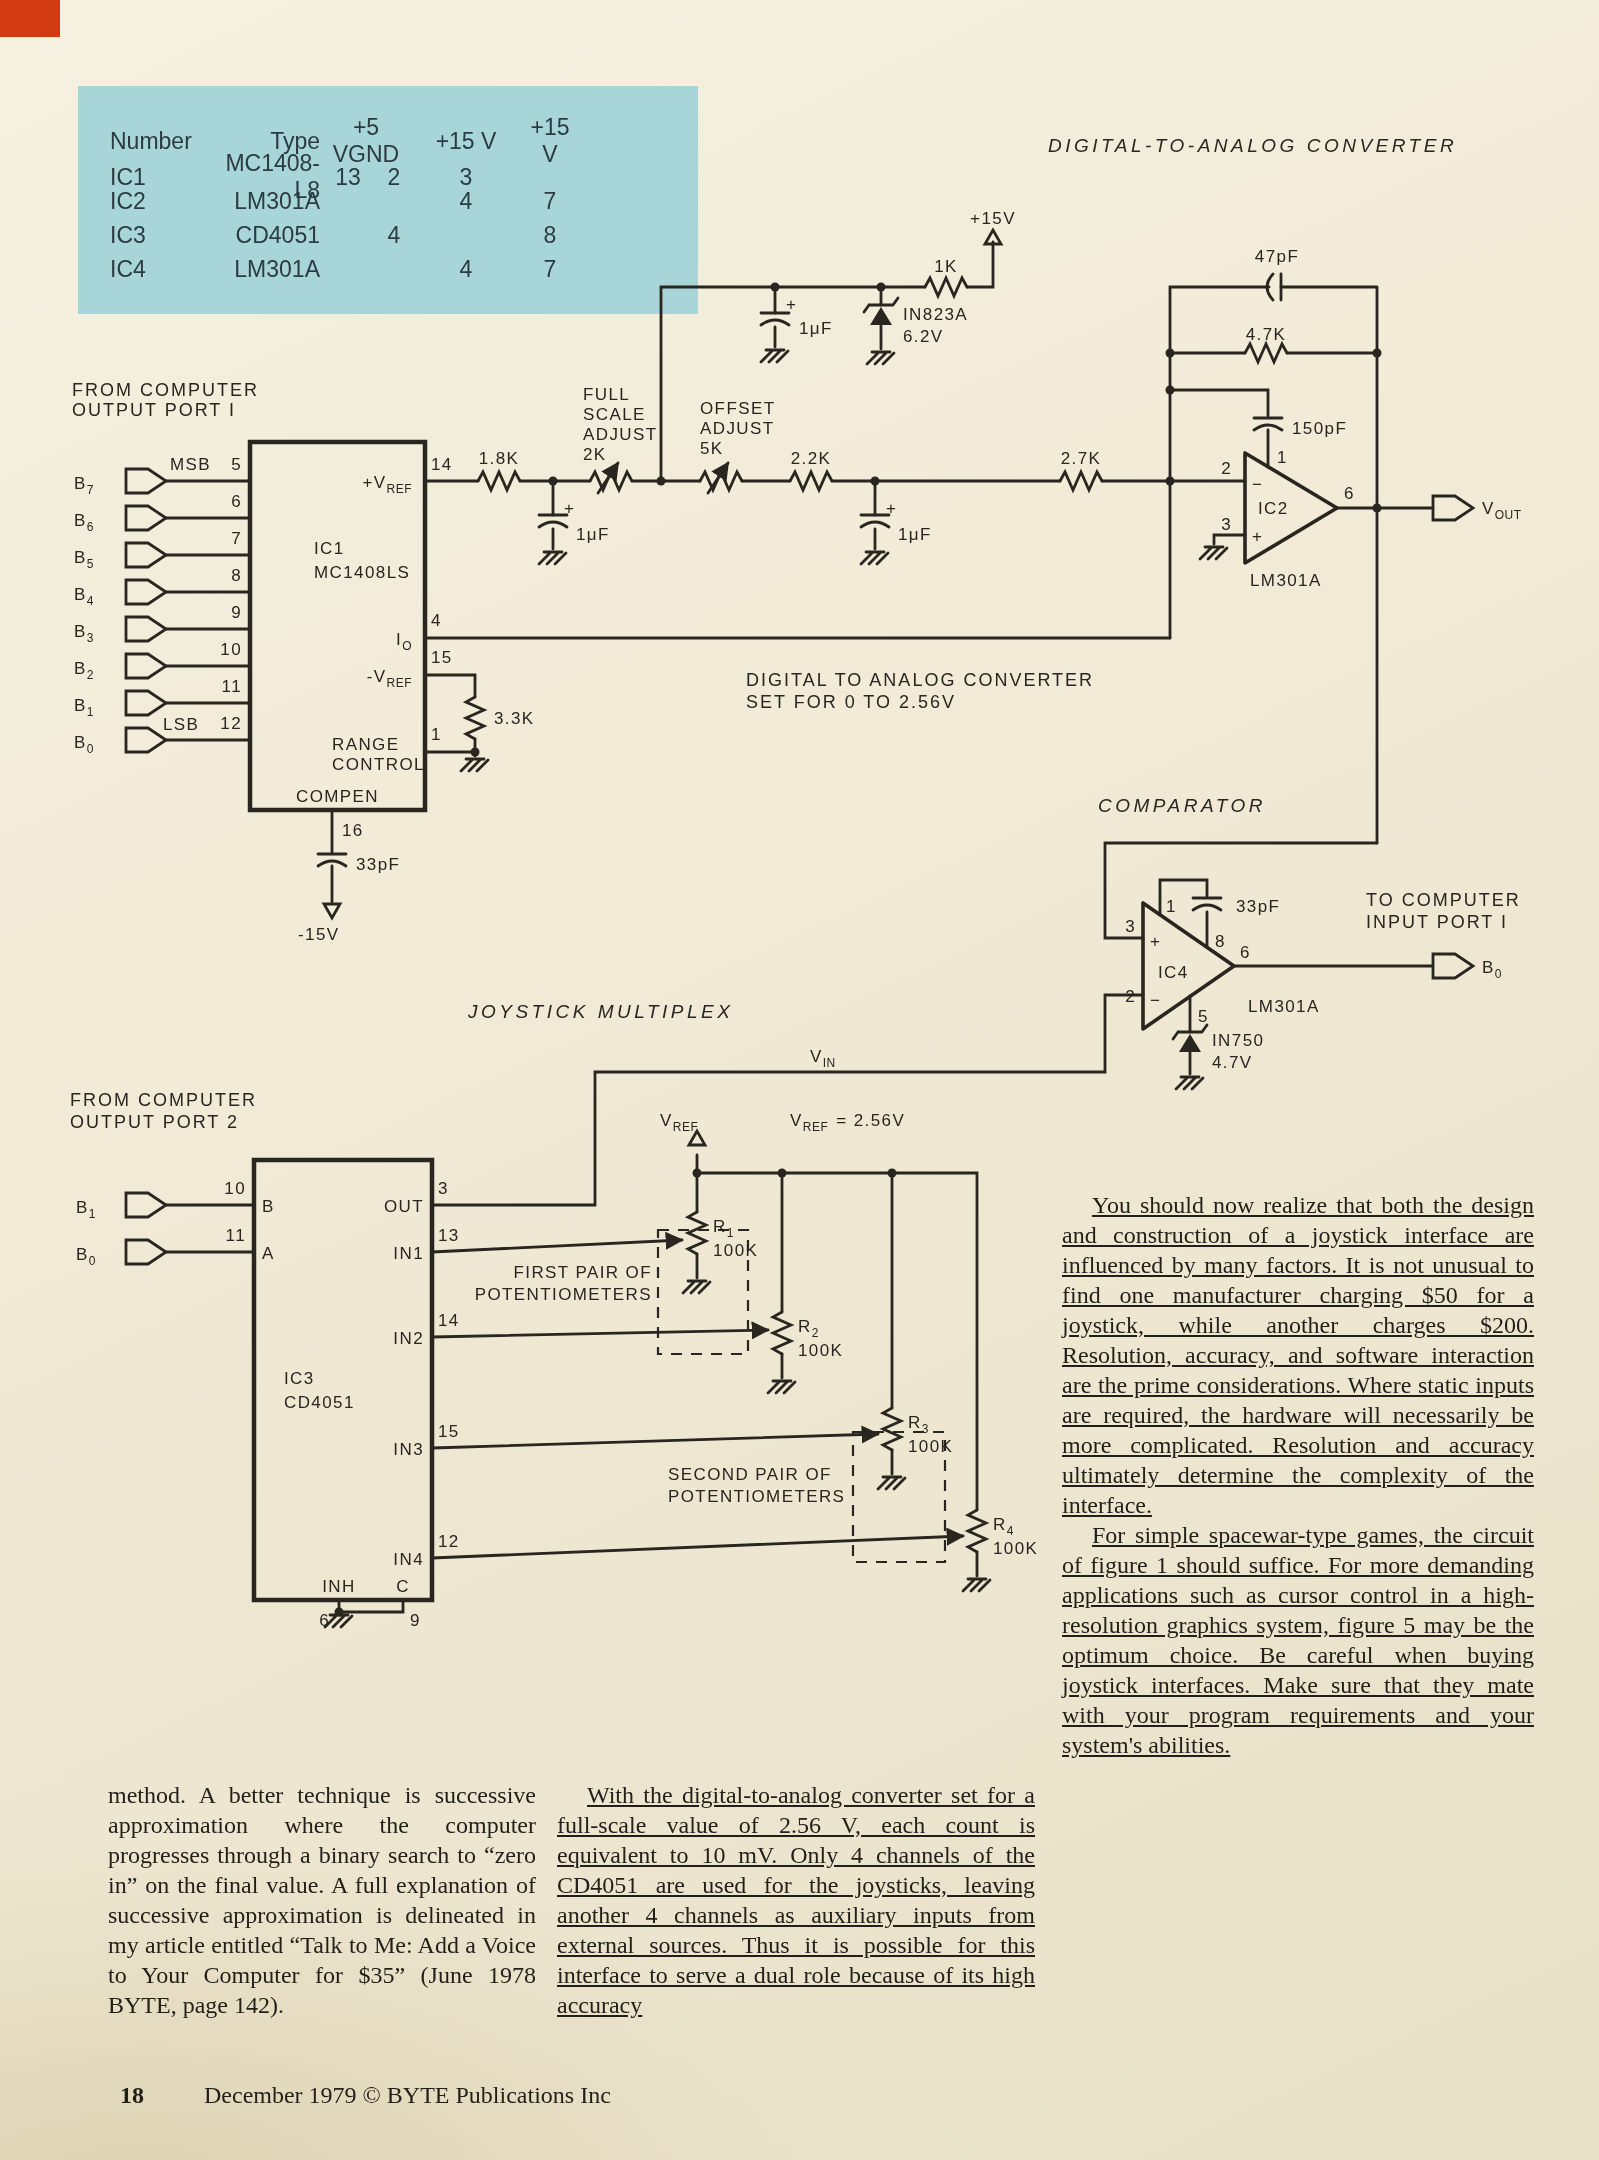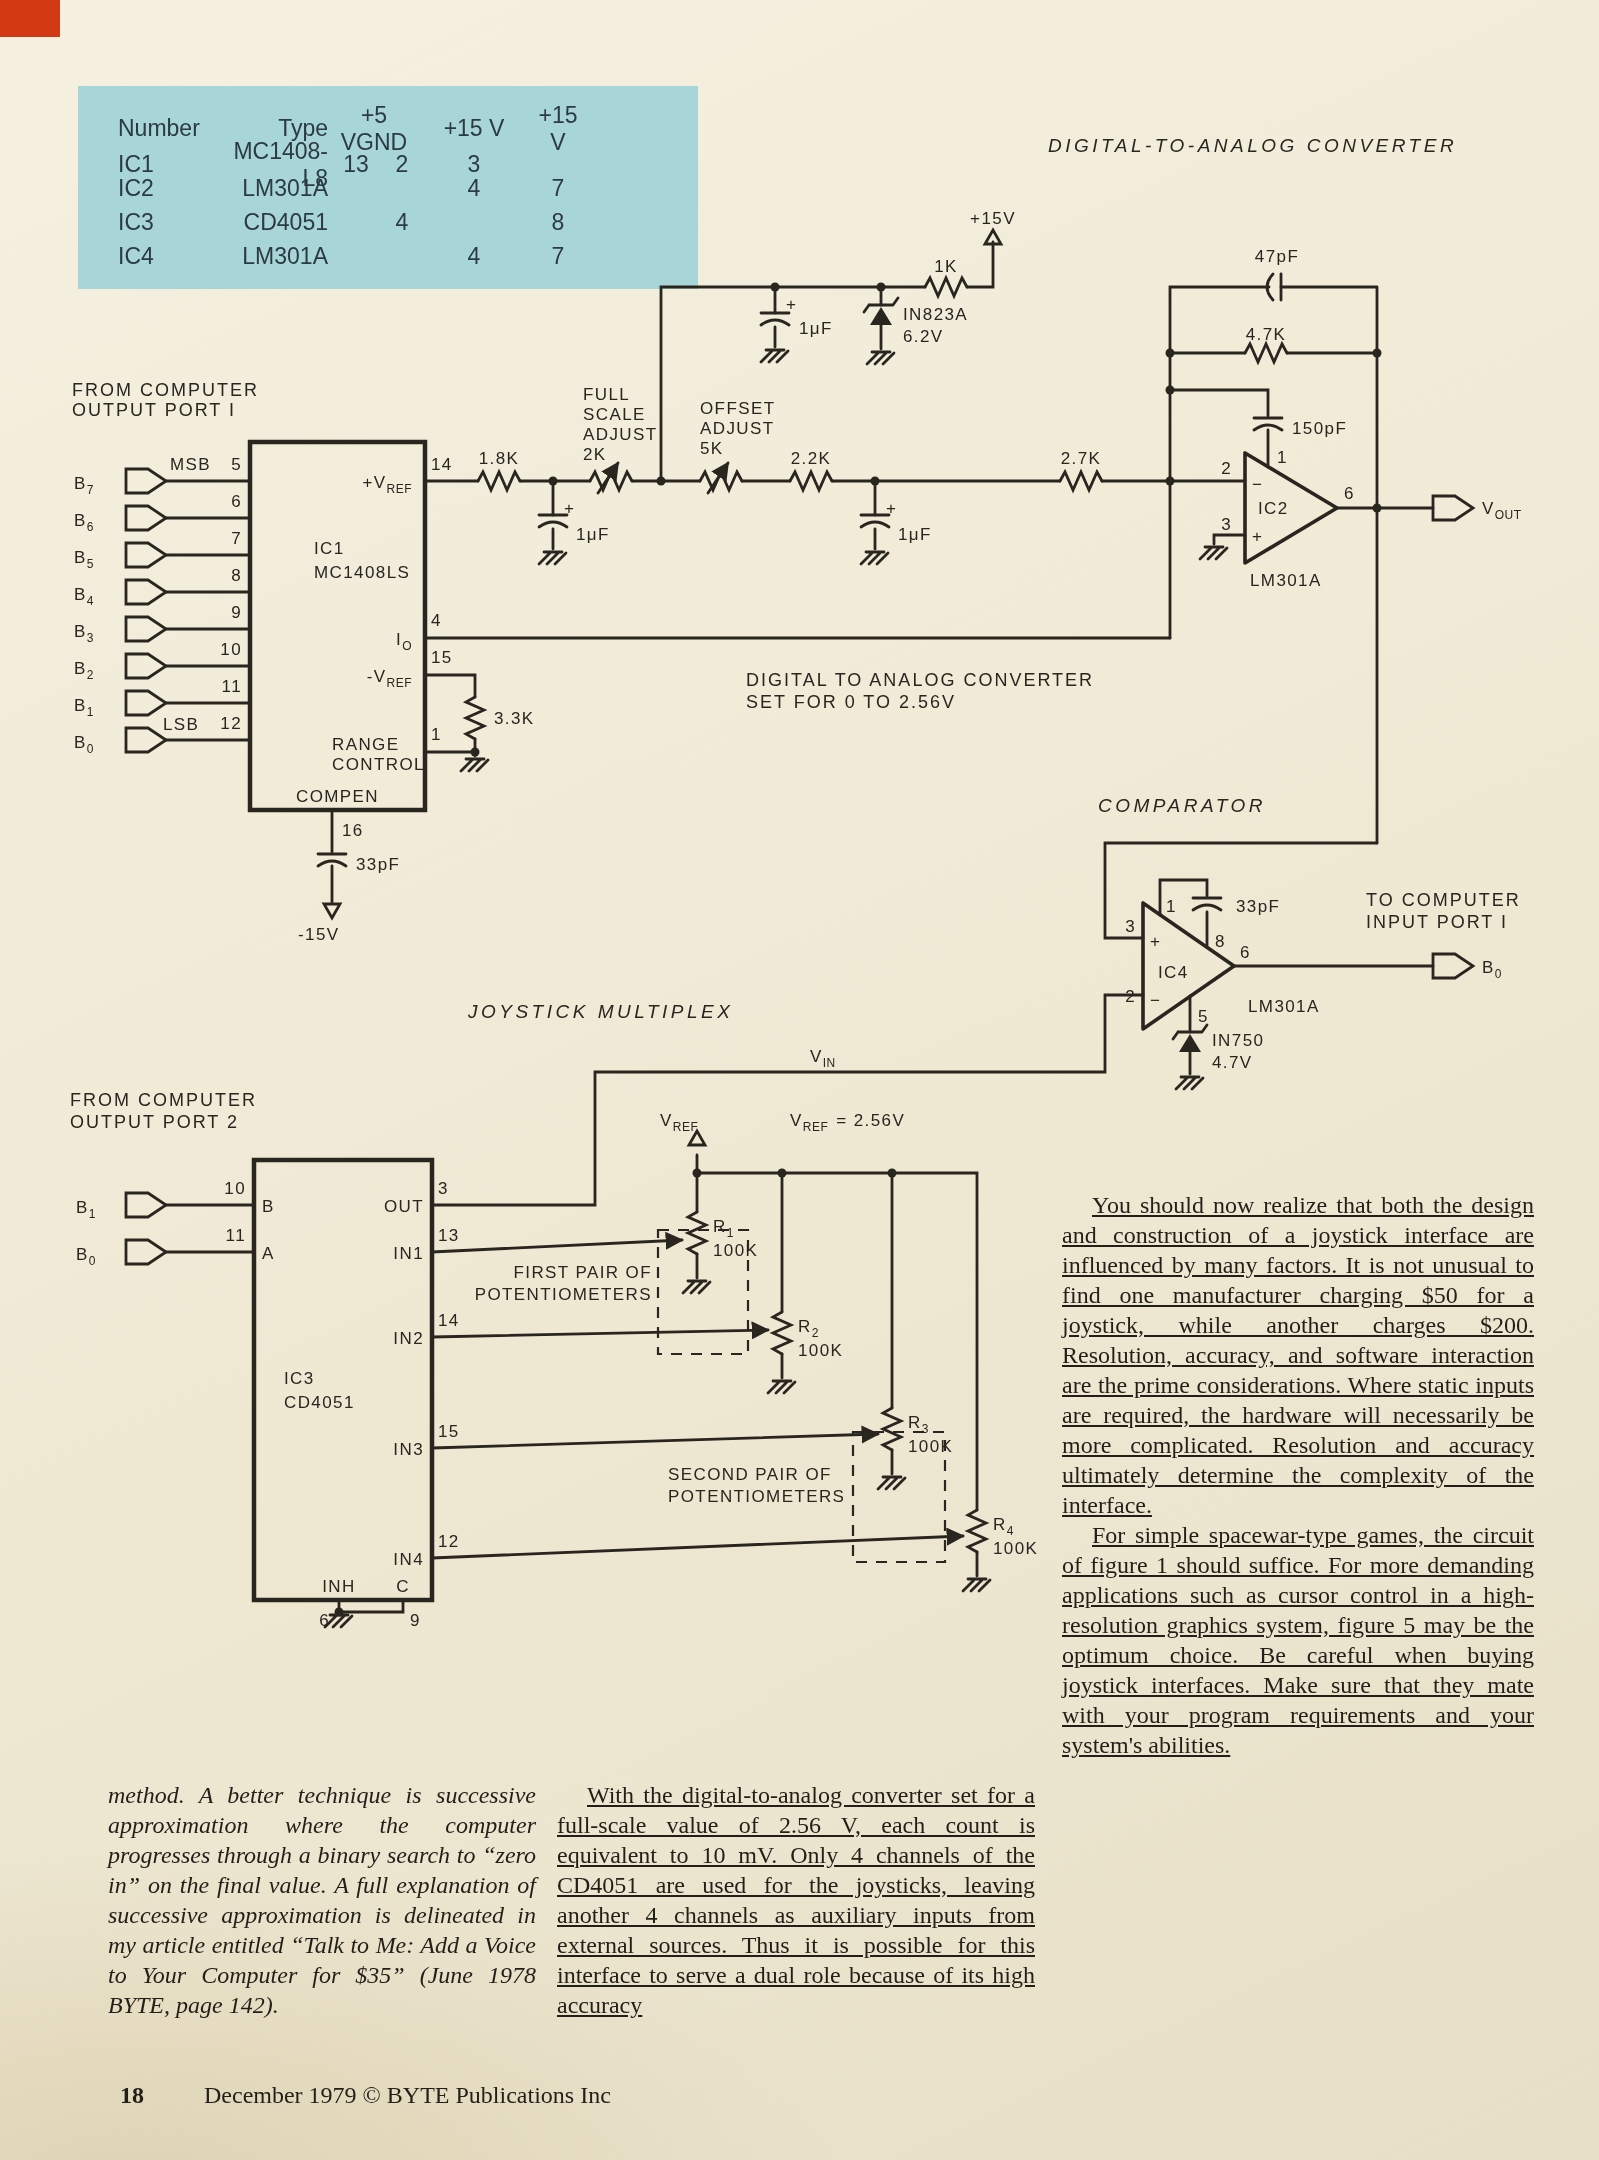--- a/index.html
+++ b/index.html
@@ -6,23 +6,23 @@
     --paper:#f0ead6; --ink:#29251f; --red:#d13a12; --cyan:#a7d5d8; --text:#221f19;
   }
   html,body{margin:0;padding:0;background:#777;}
   .page{position:relative;width:1599px;height:2160px;margin:0 auto;overflow:hidden;
     background:
       radial-gradient(1200px 600px at 8% 102%, rgba(205,190,145,.45), rgba(205,190,145,0) 60%),
       linear-gradient(155deg,#f5f0e0 0%, var(--paper) 42%, #ece5cf 72%, #e7dfc7 100%);
     font-family:"Liberation Serif",serif;color:var(--text);}
   .corner{position:absolute;left:0;top:0;width:60px;height:37px;background:var(--red);}
   
-  .ictable{position:absolute;left:78px;top:86px;width:620px;height:203px;background:var(--cyan);
+  .ictable{position:absolute;left:78px;top:86px;width:620px;height:228px;background:var(--cyan);
     font-family:"Liberation Sans",sans-serif;font-size:23px;color:#2b3b41;
-    display:flex;flex-direction:column;justify-content:center;box-sizing:border-box;padding-left:40px;}
+    display:flex;flex-direction:column;justify-content:center;box-sizing:border-box;padding-left:32px;}
   .ictable .trow{display:grid;grid-template-columns:90px 120px 56px 36px 108px 60px;height:34px;align-items:center;}
   .ictable .thead{display:grid;grid-template-columns:90px 120px 92px 108px 60px;height:36px;align-items:center;}
   .ictable .c-r{text-align:right;}
   .ictable .c-c{text-align:center;}
   
   svg.sch{position:absolute;left:0;top:0;}
   .sch .wire{stroke:var(--ink);stroke-width:2.8;fill:none;stroke-linecap:round;}
   .sch .thick{stroke:var(--ink);stroke-width:4.5;fill:none;}
   .sch .oamp{stroke:var(--ink);stroke-width:3.6;fill:none;stroke-linejoin:round;}
   .sch .dash{stroke:var(--ink);stroke-width:2.2;fill:none;stroke-dasharray:11 9;}
@@ -32,21 +32,21 @@
   .slb{font:18px "Liberation Sans",sans-serif;letter-spacing:2px;}
   .st{font:italic 19px "Liberation Sans",sans-serif;letter-spacing:3.5px;}
   .sub{font-size:12px;letter-spacing:.5px;}
   .mid{text-anchor:middle}.end{text-anchor:end}
   
   .caption{position:absolute;left:78px;top:1642px;width:955px;
     font:italic 22.5px/31px "Liberation Serif",serif;}
   .col{position:absolute;text-align:justify;font:24px/30px "Liberation Serif",serif;}
   .col p{margin:0;}
   .col p.ind{text-indent:30px;text-decoration:underline;}
-  .col-left{left:108px;top:1780px;width:428px;font-style:italic;}
+  .col-left{left:108px;top:1780px;width:428px;}
   .col-mid{left:557px;top:1780px;width:478px;}
   .col-right{left:1062px;top:1190px;width:472px;}
   .footer{position:absolute;left:108px;top:2082px;font:24px "Liberation Serif",serif;}
   .footer .pg{font-weight:bold;margin-right:60px;margin-left:12px;}
 </style>
 </head>
 <body>
 
 <div class="page">
 

